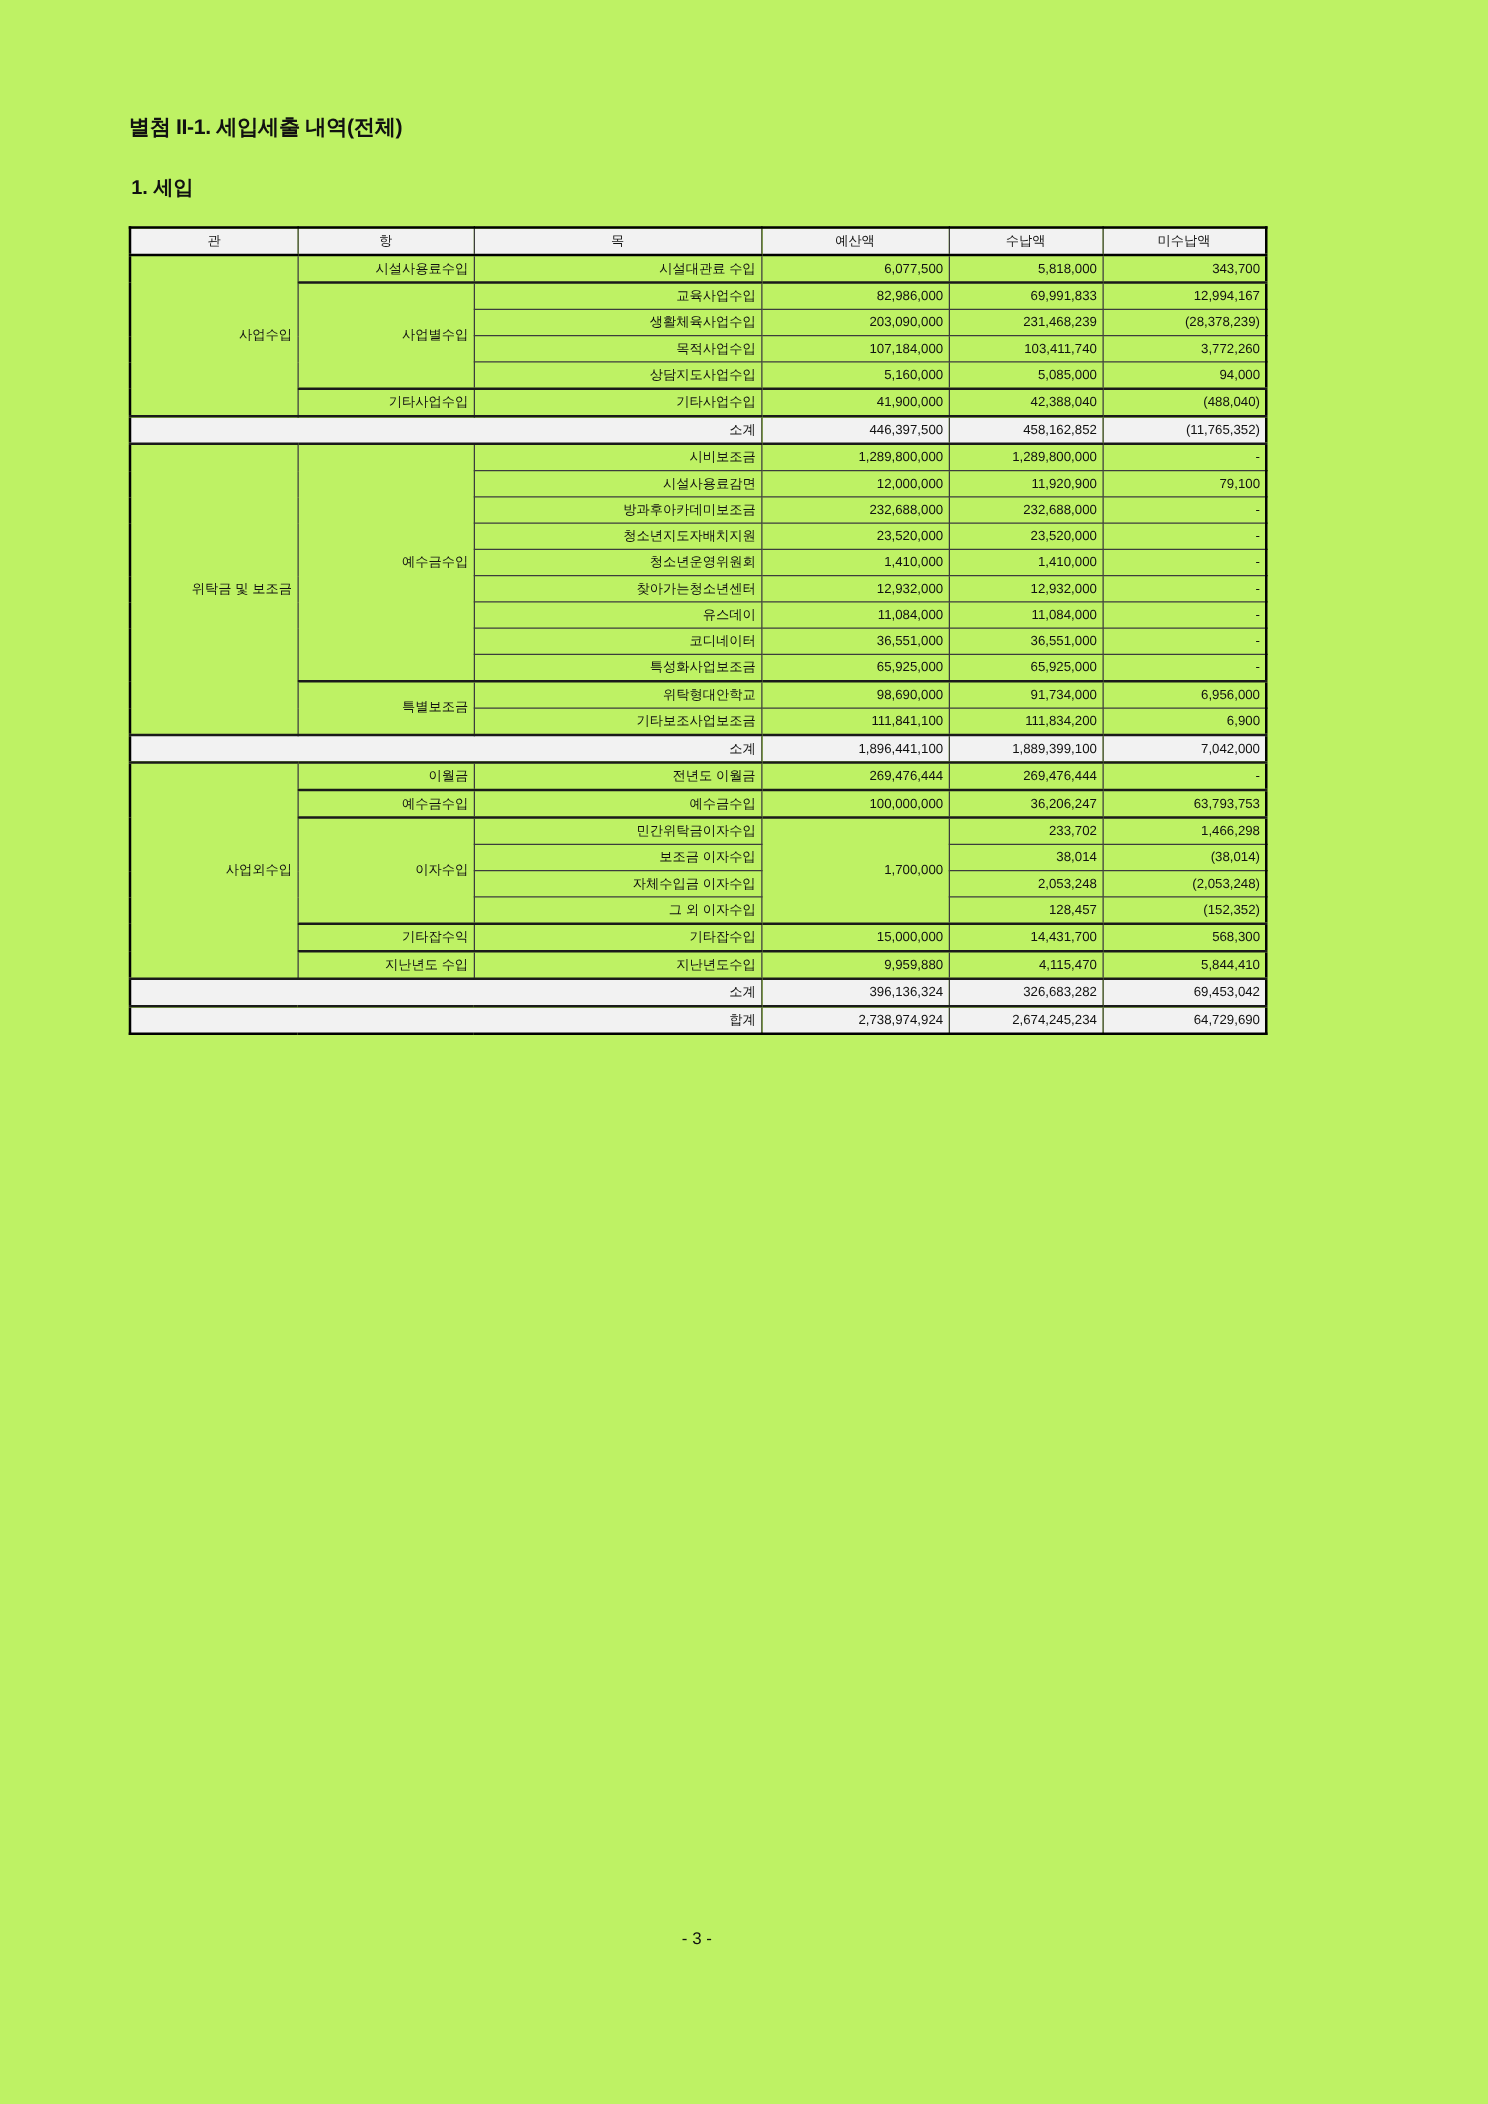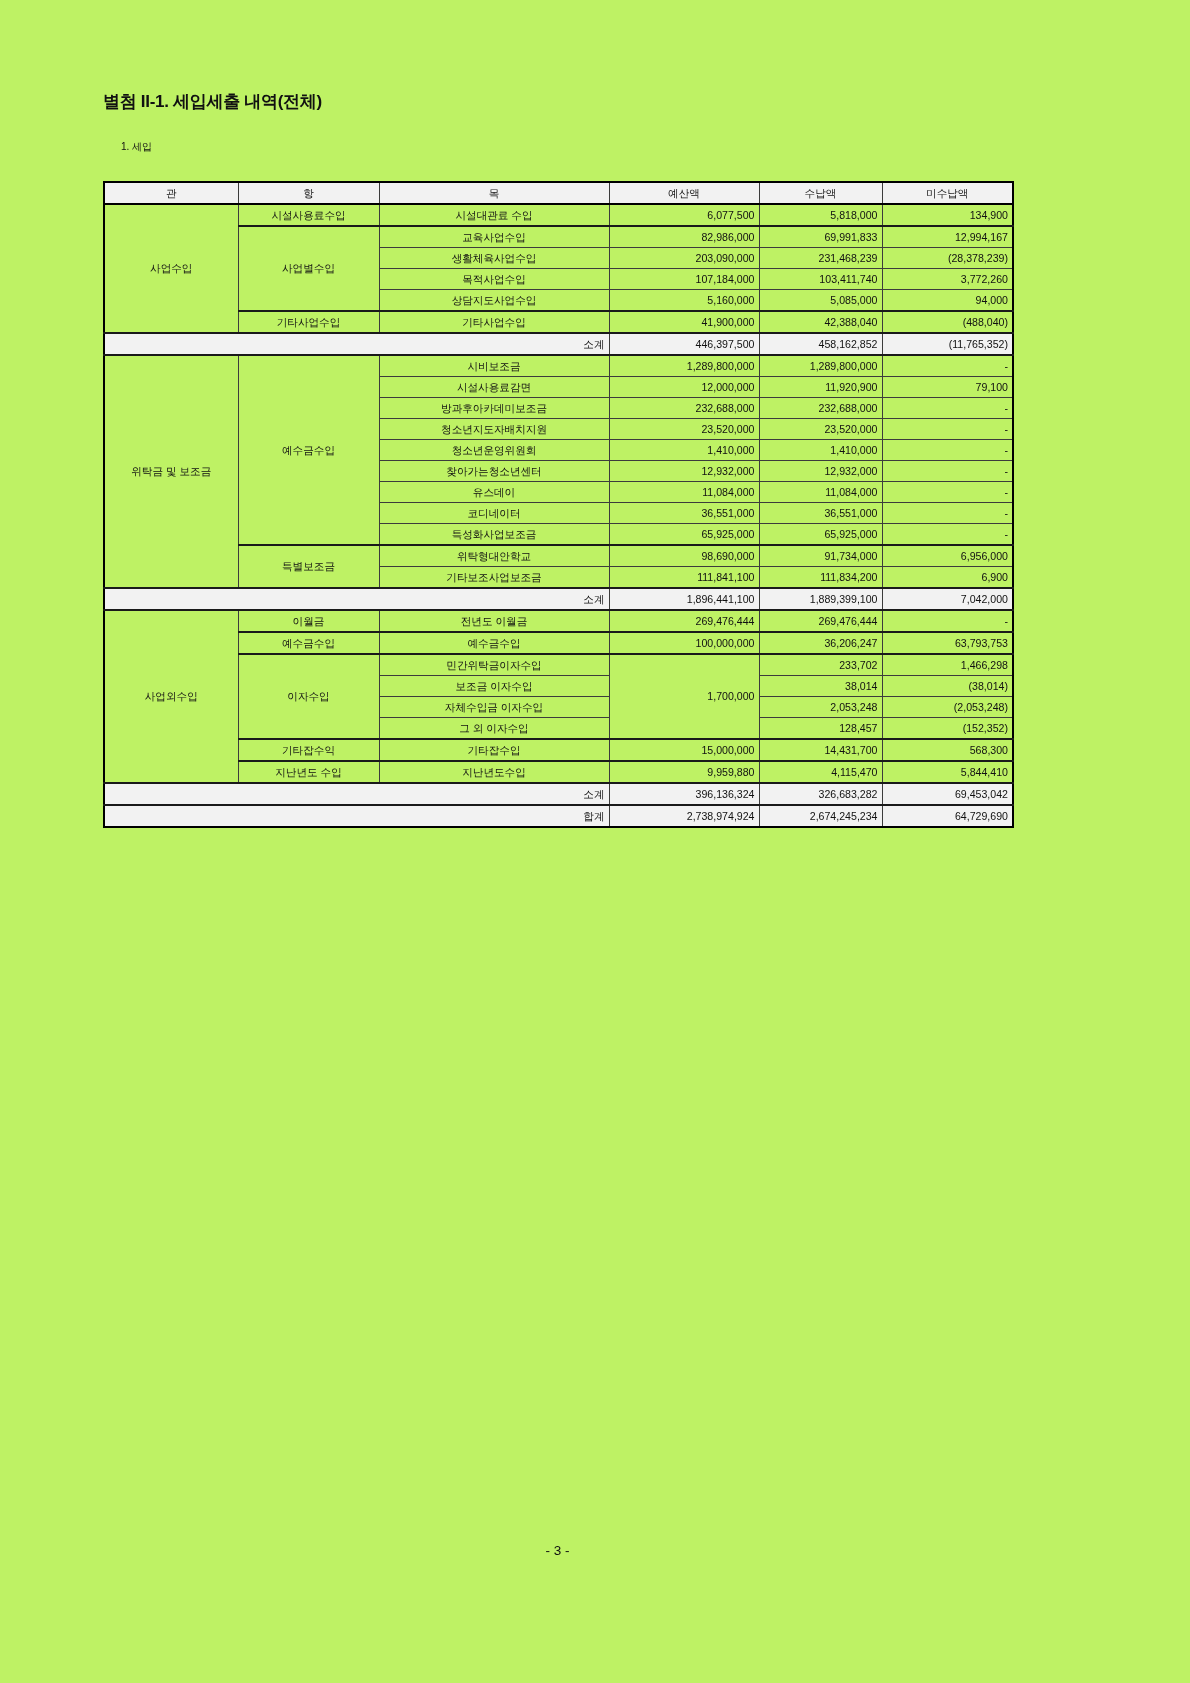--- a/index.html
+++ b/index.html
@@ -5,21 +5,21 @@
   html,body{margin:0;padding:0;}
   body{
     width:1190px;height:1683px;background:#ffffff;position:relative;
     font-family:"Liberation Sans","DejaVu Sans",sans-serif;color:#111;
   }
   .page{position:absolute;left:0;top:0;width:1190px;height:1683px;background:#bef264;}
   .title{
     position:absolute;left:103px;top:90px;font-size:17px;font-weight:bold;
     letter-spacing:-0.3px;
   }
-  .subtitle{position:absolute;left:121px;top:140px;font-size:10px;font-weight:normal;}
+  .subtitle{position:absolute;left:105px;top:140px;font-size:16px;font-weight:bold;}
   .unit-label{
     position:absolute;left:103px;top:165px;width:909px;text-align:right;font-size:9.5px;color:#222;
   }
   table.revenue{
     position:absolute;left:103px;top:181px;width:909px;
     border-collapse:collapse;table-layout:fixed;
     border:2px solid #000;
   }
   col.c-gwan{width:134px;}
   col.c-hang{width:141px;}
@@ -32,21 +32,21 @@
     font-size:10.6px;font-weight:normal;
     height:20px;padding:0 4px;
     line-height:1.15;white-space:nowrap;overflow:hidden;
     vertical-align:middle;
   }
   thead th{
     background:#f2f2f2;text-align:center;border-bottom:2px solid #000;
   }
   tr.bg td{background:#f2f2f2;}
   tr.tt td{border-top:2px solid #1a1a1a;}
-  td.a-l{text-align:center;}
+  td.a-l{text-align:right;}
   td.a-r{text-align:right;}
   td.a-c{text-align:right;}
   .footer{
     position:absolute;left:103px;top:1543px;width:909px;text-align:center;
     font-size:13.5px;color:#111;
   }
 </style>
 </head>
 <body>
 
@@ -73,21 +73,21 @@
           <th>미수납액</th>
         </tr>
     </thead>
     <tbody>
         <tr>
           <td rowspan="6" class="a-l">사업수입</td>
           <td class="a-l">시설사용료수입</td>
           <td class="a-l">시설대관료 수입</td>
           <td class="a-r">6,077,500</td>
           <td class="a-r">5,818,000</td>
-          <td class="a-r">134,900</td>
+          <td class="a-r">343,700</td>
         </tr>
         <tr class="tt">
           <td rowspan="4" class="a-l">사업별수입</td>
           <td class="a-l">교육사업수입</td>
           <td class="a-r">82,986,000</td>
           <td class="a-r">69,991,833</td>
           <td class="a-r">12,994,167</td>
         </tr>
         <tr>
           <td class="a-l">생활체육사업수입</td>

